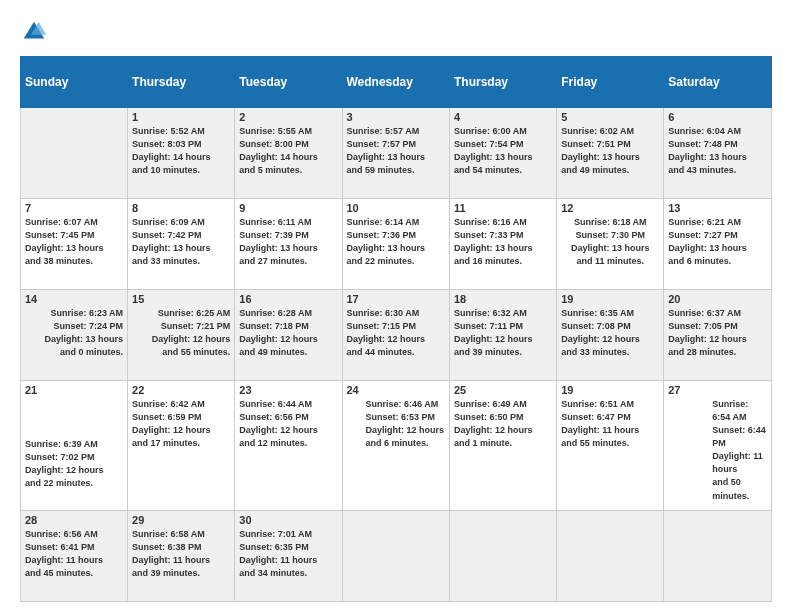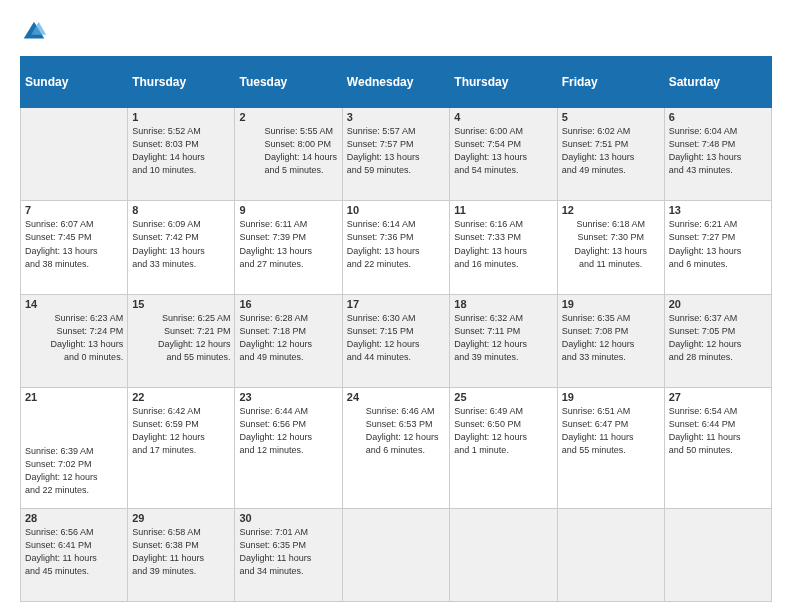--- a/index.html
+++ b/index.html
@@ -88,20 +88,21 @@
     .day-number {
       font-size: 11px;
       font-weight: bold;
       margin-bottom: 2px;
       display: block;
     }
     .day-info {
       font-size: 9px;
       line-height: 1.45;
       color: #333;
+      font-weight: bold;
     }
     .row-shaded td {
       background: #f0f0f0;
     }
     .row-shaded td.empty {
       background: #f0f0f0;
     }
   </style>
 </head>
 <body>
@@ -141,21 +142,21 @@
           <td class="empty"></td>
           <td>
             <span class="day-number">1</span>
             <div class="day-info" style="white-space: pre-line;">Sunrise: 5:52 AM
 Sunset: 8:03 PM
 Daylight: 14 hours
 and 10 minutes.</div>
           </td>
           <td>
             <span class="day-number">2</span>
-            <div class="day-info" style="white-space: pre-line; margin-left: 25px;">Sunrise: 5:55 AM
+            <div class="day-info" style="white-space: pre-line;">Sunrise: 5:55 AM
 Sunset: 8:00 PM
 Daylight: 14 hours
 and 5 minutes.</div>
           </td>
           <td>
             <span class="day-number">3</span>
             <div class="day-info" style="white-space: pre-line;">Sunrise: 5:57 AM
 Sunset: 7:57 PM
 Daylight: 13 hours
 and 59 minutes.</div>
@@ -322,21 +323,21 @@
           </td>
           <td>
             <span class="day-number">19</span>
             <div class="day-info" style="white-space: pre-line;">Sunrise: 6:51 AM
 Sunset: 6:47 PM
 Daylight: 11 hours
 and 55 minutes.</div>
           </td>
           <td>
             <span class="day-number">27</span>
-            <div class="day-info" style="white-space: pre-line;">Sunrise: 6:54 AM
+            <div class="day-info" style="white-space: pre-line; margin-left: 44px;">Sunrise: 6:54 AM
 Sunset: 6:44 PM
 Daylight: 11 hours
 and 50 minutes.</div>
           </td>
         </tr>
         <tr class="row-shaded">
           <td>
             <span class="day-number">28</span>
             <div class="day-info" style="white-space: pre-line;">Sunrise: 6:56 AM
 Sunset: 6:41 PM

